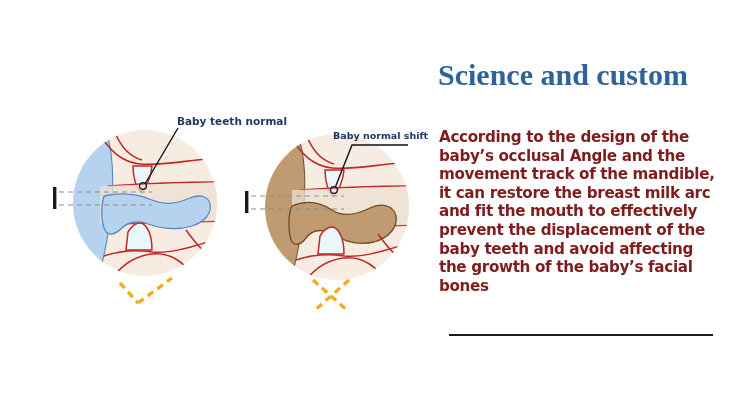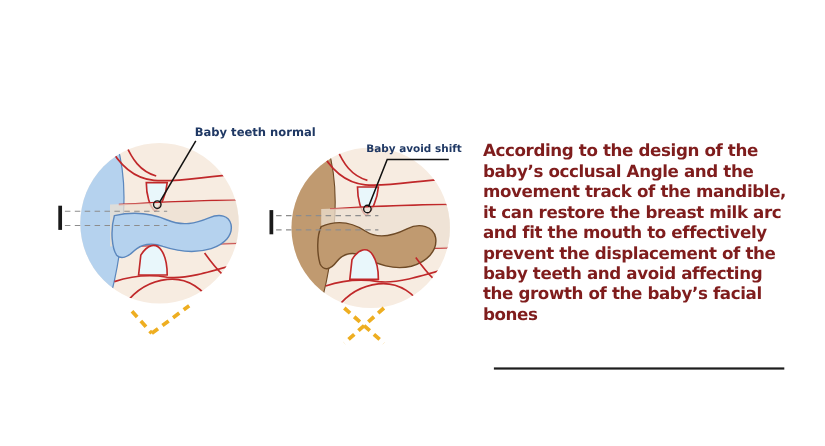--- a/index.html
+++ b/index.html
@@ -199,24 +199,25 @@
 
         <g>
           <line x1="313" y1="280" x2="349" y2="312" stroke="#eeae21" stroke-width="3.4" stroke-dasharray="7 5"></line>
           <line x1="349" y1="280" x2="313" y2="312" stroke="#eeae21" stroke-width="3.4" stroke-dasharray="7 5"></line>
         </g>
       </g>
     </svg>
 
     <div class="lbl lbl-left">Baby teeth normal</div>
 
-    <div class="lbl lbl-right">Baby avoid shift</div>
+    <div class="lbl lbl-right">Baby normal shift</div>
   </div>
 
   <div class="right-col">
+    <div class="headline">Science and custom</div>
 
     <div class="body-copy">According to the design of the
 baby’s occlusal Angle and the
 movement track of the mandible,
  it can restore the breast milk arc
 and fit the mouth to effectively
 prevent the displacement of the
 baby teeth and avoid affecting
 the growth of the baby’s facial
 bones</div>

